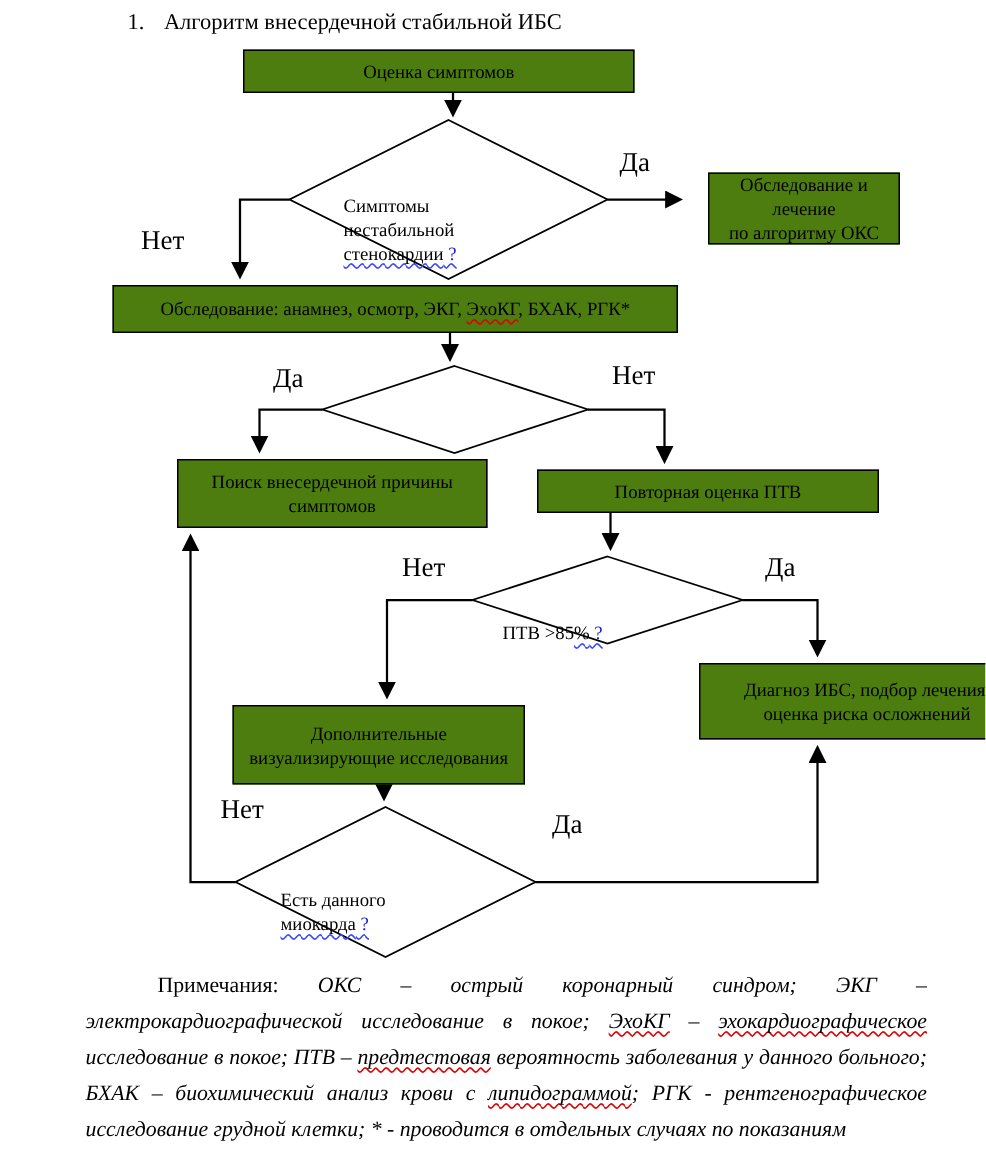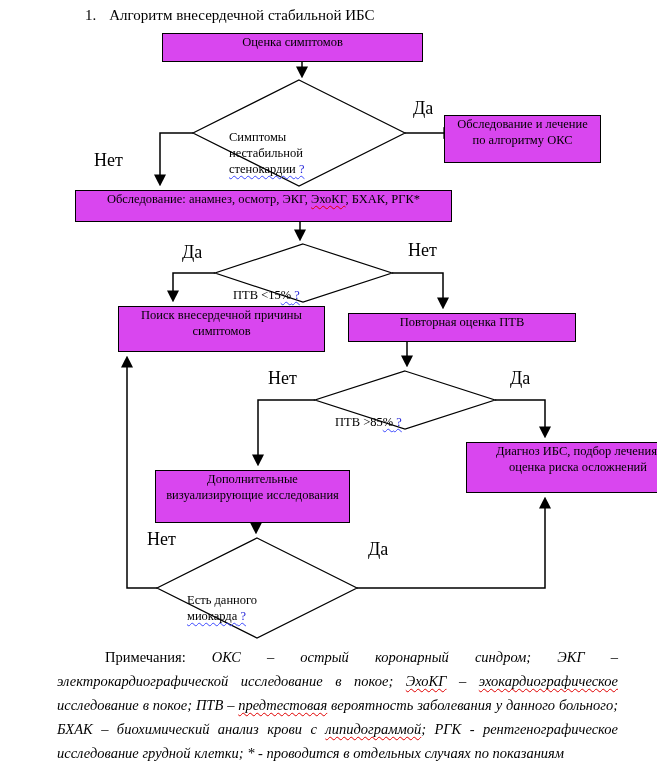--- a/index.html
+++ b/index.html
@@ -1,22 +1,22 @@
 <!DOCTYPE html>
 <html><head>
 <meta charset="utf-8">
 <style>
   html,body{margin:0;padding:0;background:#ffffff;}
   #page{position:relative;width:657px;height:784px;background:#ffffff;overflow:hidden;
         font-family:"Liberation Serif","DejaVu Serif",serif;color:#000;}
   #wires{position:absolute;left:0;top:0;width:657px;height:784px;}
   .title{position:absolute;left:85px;top:7px;font-size:15px;white-space:nowrap;}
   .title .num{margin-right:13px;}
-  .node{position:absolute;border:1.5px solid #000;background:#d946ef;display:flex;
-        flex-direction:column;align-items:center;
+  .node{position:absolute;border:1.5px solid #000;background:#4d7c0f;display:flex;
+        flex-direction:column;justify-content:center;align-items:center;
         text-align:center;font-size:12.5px;line-height:16px;box-sizing:border-box;}
   .dtext{position:absolute;text-align:left;font-size:12.5px;line-height:16px;white-space:nowrap;margin-top:23px;}
   .lbl{position:absolute;font-size:18px;white-space:nowrap;}
   .wavy-blue{text-decoration-line:underline;text-decoration-style:wavy;
              text-decoration-color:#3b48ff;text-decoration-thickness:1px;
              text-underline-offset:2px;text-decoration-skip-ink:none;}
   .wavy-red{text-decoration-line:underline;text-decoration-style:wavy;
             text-decoration-color:#e00000;text-decoration-thickness:1px;
             text-underline-offset:2px;text-decoration-skip-ink:none;}
   .q{color:#1a1ad6;}
@@ -58,57 +58,54 @@
   </svg>
 
   <div class="title">
     <span class="num">1.</span><span>Алгоритм внесердечной стабильной ИБС</span>
   </div>
 
   <div class="node" style="left:162px;top:33px;width:261px;height:29px;">
     <span>Оценка симптомов</span>
   </div>
 
-  <div class="node" style="left:444px;top:115px;width:157px;height:48px;">
+  <div class="node" style="left:472px;top:115px;width:128px;height:48px;">
     <span>Обследование и лечение</span>
     <span>по алгоритму ОКС</span>
   </div>
 
   <div class="node" style="left:75px;top:190px;width:377px;height:32px;">
     <span><span>Обследование: анамнез, осмотр, ЭКГ, </span><span class="wavy-red">ЭхоКГ</span><span>, БХАК, РГК*</span></span>
   </div>
 
   <div class="node" style="left:118px;top:306px;width:207px;height:46px;">
     <span>Поиск внесердечной причины</span>
     <span>симптомов</span>
   </div>
 
-  <div class="node" style="left:348px;top:313px;width:228px;height:29px;">
+  <div class="node" style="left:358px;top:313px;width:228px;height:29px;">
     <span>Повторная оценка ПТВ</span>
   </div>
 
   <div class="node" style="left:466px;top:442px;width:224px;height:51px;">
     <span>Диагноз ИБС, подбор лечения,</span>
     <span>оценка риска осложнений</span>
   </div>
 
   <div class="node" style="left:155px;top:470px;width:195px;height:53px;">
     <span>Дополнительные</span>
     <span>визуализирующие исследования</span>
   </div>
 
   <div class="dtext" style="left:229px;top:106px;width:140px;">
     <div>Симптомы</div>
     <div>нестабильной</div>
     <div><span class="wavy-blue"><span>стенокардии</span><span class="q"> ?</span></span></div>
   </div>
 
-  <div class="dtext" style="left:233px;top:264px;width:140px;">
-    <span>ПТВ &lt;15</span><span class="wavy-blue"><span>%</span><span class="q"> ?</span></span>
-  </div>
 
   <div class="dtext" style="left:335px;top:391px;width:140px;">
     <span>ПТВ &gt;85</span><span class="wavy-blue"><span>%</span><span class="q"> ?</span></span>
   </div>
 
   <div class="dtext" style="left:187px;top:569px;width:140px;">
     <div>Есть данного</div>
     <div><span class="wavy-blue"><span>миокарда</span><span class="q"> ?</span></span></div>
   </div>
 

